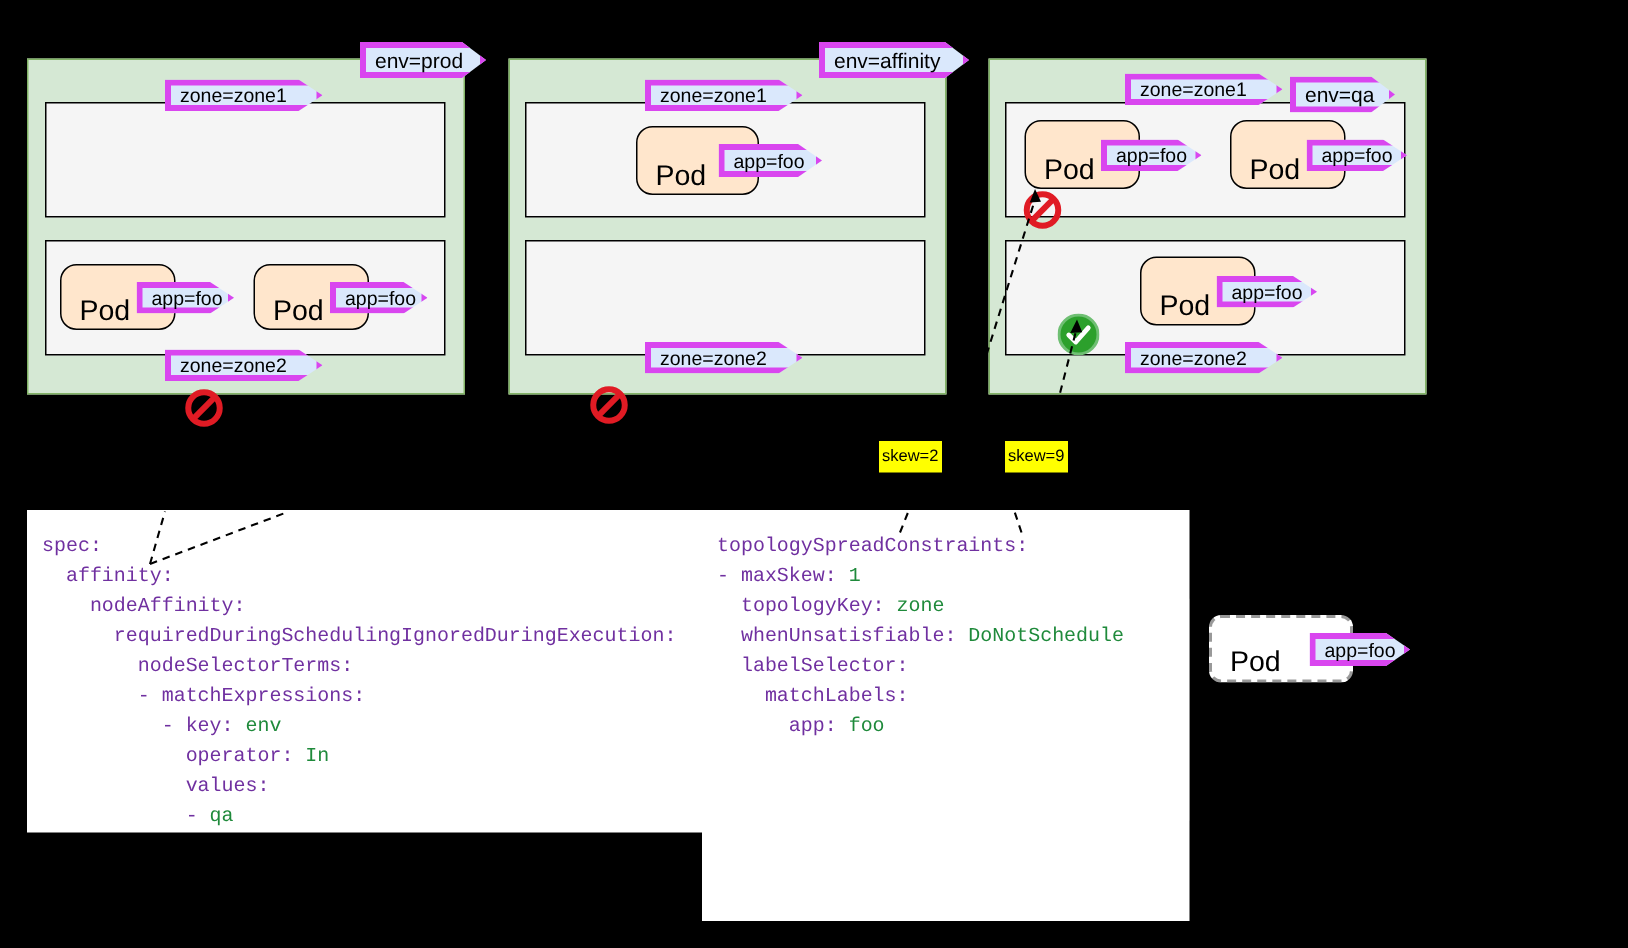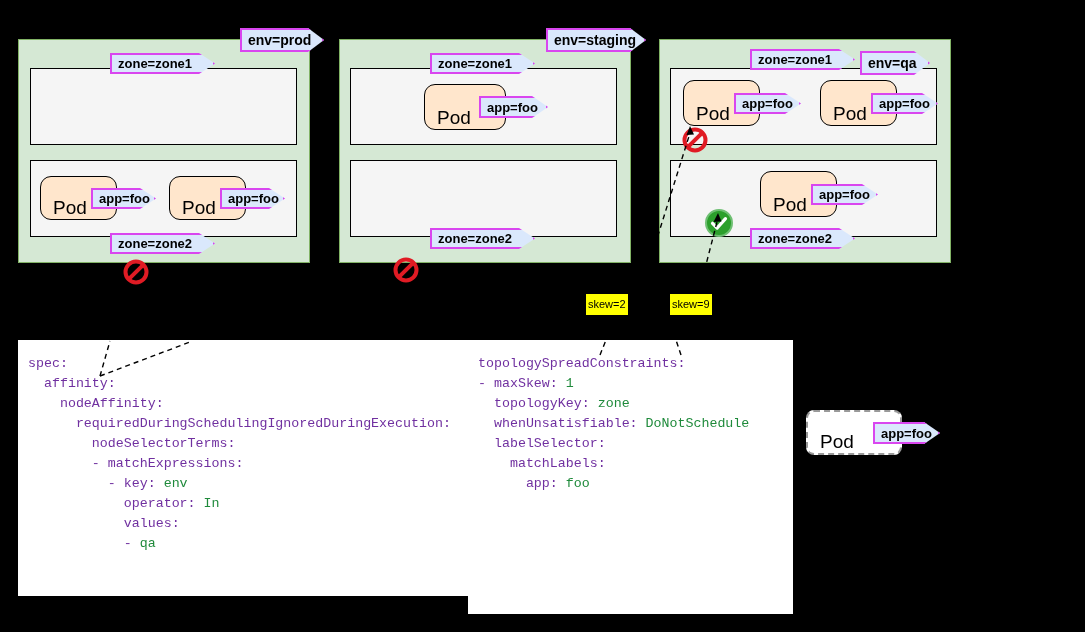--- a/index.html
+++ b/index.html
@@ -52,30 +52,29 @@
   .pod.ghost {
     background: #ffffff;
     border: 2px dashed #999999;
     border-radius: 8px;
   }
 
   
   .tag {
     position: absolute;
     background: #dae8fc;
-    border: 2px solid #d946ef;
+    border: 4px solid #d946ef;
     box-sizing: border-box;
     display: flex;
     align-items: center;
     padding-left: 6px;
     font-size: 13px;
     color: #000000;
     white-space: nowrap;
     clip-path: polygon(0 0, calc(100% - 16px) 0, 100% 50%, calc(100% - 16px) 100%, 0 100%);
-    font-weight: bold;
   }
   .tag.big { font-size: 14px; }
 
   
   .icon-deny {
     position: absolute;
     width: 26px; height: 26px;
   }
   .icon-ok {
     position: absolute;
@@ -177,21 +176,21 @@
   <div class="tag" style="left:430px; top:53px; width:105px; height:21px;">
     <span>zone=zone1</span>
   </div>
 
   <div class="zone" style="left:350px; top:160px; width:267px; height:77px;"></div>
   <div class="tag" style="left:430px; top:228px; width:105px; height:21px;">
     <span>zone=zone2</span>
   </div>
 
   <div class="tag big" style="left:546px; top:28px; width:100px; height:24px;">
-    <span>env=staging</span>
+    <span>env=affinity</span>
   </div>
 
   <div class="icon-deny" style="left:393px; top:257px;">
     <svg viewBox="0 0 26 26" width="26" height="26">
       <circle cx="13" cy="13" r="10.5" fill="none" stroke="#e01b24" stroke-width="4"></circle>
       <line x1="6.3" y1="19.7" x2="19.7" y2="6.3" stroke="#e01b24" stroke-width="4"></line>
     </svg>
   </div>
 
   <div class="cluster" style="left:659px; top:39px; width:292px; height:224px;"></div>
@@ -242,21 +241,21 @@
     </svg>
   </div>
 
   <div class="skew" style="left:586px; top:294px;">
     <span>skew=2</span>
   </div>
   <div class="skew" style="left:670px; top:294px;">
     <span>skew=9</span>
   </div>
 
-  <div class="code-card" style="left:18px; top:340px; width:450px; height:256px;">
+  <div class="code-card" style="left:18px; top:340px; width:450px; height:215px;">
     <svg class="torn" width="450" height="215" viewBox="0 0 450 215" preserveAspectRatio="none">
       <path d="M0 0 H450 V175 C360 200 250 212 140 205 C80 201 35 192 0 182 Z" fill="#ffffff"></path>
     </svg>
     <div class="code-text"><div><span>spec:</span></div><div><span>  affinity:</span></div><div><span>    nodeAffinity:</span></div><div><span>      requiredDuringSchedulingIgnoredDuringExecution:</span></div><div><span>        nodeSelectorTerms:</span></div><div><span>        - matchExpressions:</span></div><div><span>          - key:</span><span class="val"> env</span></div><div><span>            operator:</span><span class="val"> In</span></div><div><span>            values:</span></div><div><span>            - </span><span class="val">qa</span></div></div>
   </div>
 
   <div class="code-card" style="left:468px; top:340px; width:325px; height:274px;">
     <svg class="torn" width="325" height="215" viewBox="0 0 325 215" preserveAspectRatio="none">
       <path d="M0 0 H325 V148 C250 163 160 183 80 195 C50 199 22 201 0 202 Z" fill="#ffffff"></path>
     </svg>

